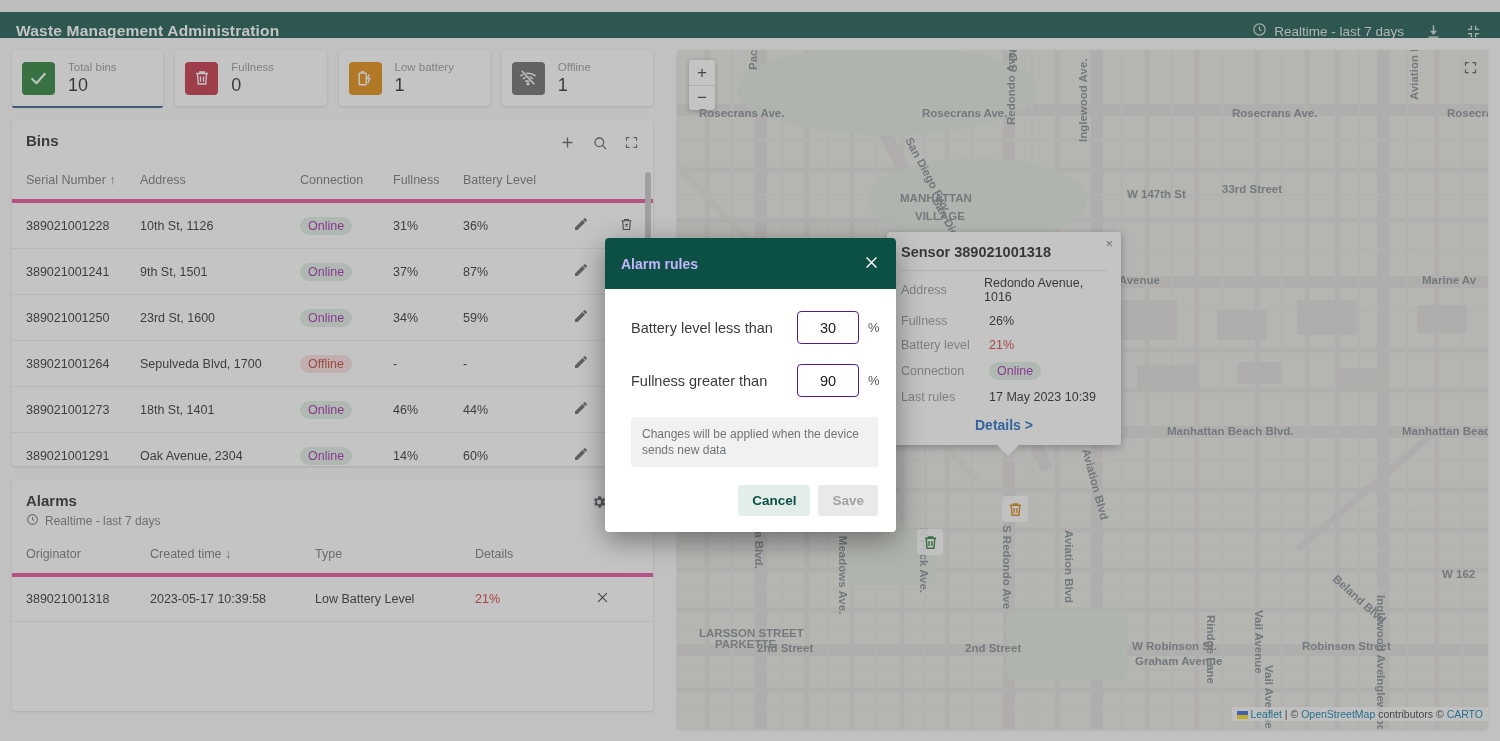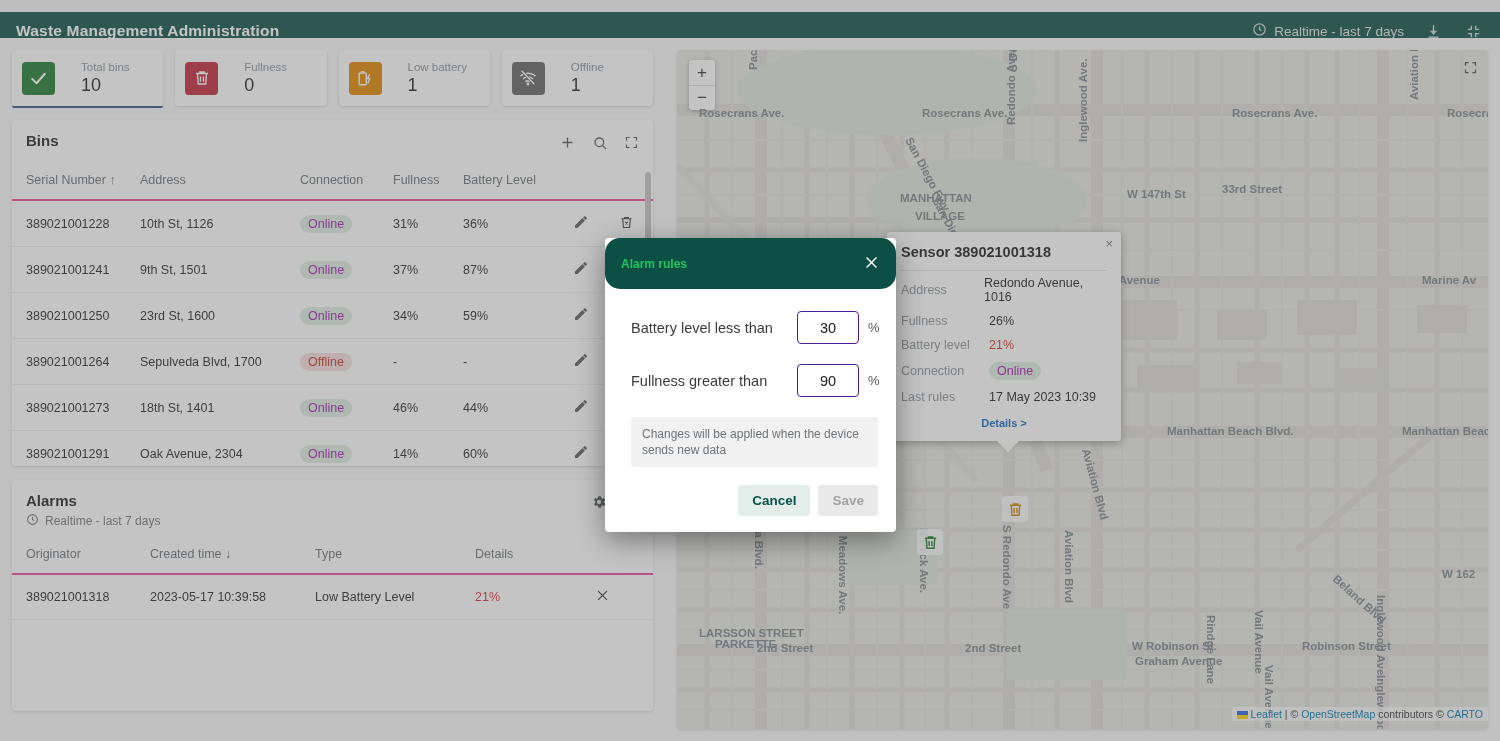--- a/index.html
+++ b/index.html
@@ -23,21 +23,21 @@
   .icon-btn { width: 22px; height: 22px; display: flex; align-items: center; justify-content: center; cursor: pointer; }
 
   
   .left {
     position: absolute; left: 0; top: 38px; width: 665px; height: 703px;
     background: #fafafa;
   }
   .cards { display: flex; gap: 12px; padding: 12px 12px 0 12px; }
   .card {
     flex: 1; background: #fff; border-radius: 4px; height: 56px;
-    display: flex; align-items: center; padding: 0 10px; gap: 26px;
+    display: flex; align-items: center; padding: 0 10px; gap: 13px;
     box-shadow: 0 1px 3px rgba(0,0,0,.14);
     position: relative; cursor: pointer;
   }
   .card.selected::after {
     content: ""; position: absolute; left: 0; right: 0; bottom: -2px;
     height: 2px; background: #305680; border-radius: 0 0 2px 2px;
   }
   .card-icon {
     width: 33px; height: 33px; border-radius: 4px; flex: 0 0 33px;
     display: flex; align-items: center; justify-content: center; color: #fff;
@@ -54,21 +54,21 @@
   .panel-head {
     display: flex; align-items: flex-start; padding: 12px 14px 8px 14px;
   }
   .panel-title { font-size: 15px; color: #222; font-weight: bold; }
   .panel-sub { font-size: 12px; color: #777; display: flex; align-items: center; gap: 6px; margin-top: 4px; }
   .panel-actions { margin-left: auto; display: flex; align-items: center; gap: 16px; padding-top: 2px; }
 
   table { width: 100%; border-collapse: collapse; table-layout: fixed; }
   th {
     font-size: 12.5px; color: #6d7276; font-weight: normal; text-align: left;
-    padding: 10px 6px 12px 0; border-bottom: 2px solid #ec4899;
+    padding: 10px 6px 12px 0; border-bottom: 4px solid #ec4899;
   }
   td {
     font-size: 12.5px; color: #25272a; padding: 13px 6px 13px 0;
     border-bottom: 1px solid #eeeeee; vertical-align: middle;
   }
   tr.row { cursor: pointer; }
   .pad-l { padding-left: 14px; }
   .chip {
     display: inline-block; padding: 2px 8px; border-radius: 10px; font-size: 12.5px;
   }
@@ -123,32 +123,32 @@
     content: ""; position: absolute; left: 110px; bottom: -11px;
     border-left: 11px solid transparent; border-right: 11px solid transparent;
     border-top: 11px solid #fff;
   }
   .popup-close { position: absolute; right: 8px; top: 4px; font-size: 13px; color: #777; cursor: pointer; }
   .popup-title { font-size: 14.5px; font-weight: bold; color: #1b1b1b; padding-bottom: 10px; border-bottom: 1px solid #e6e6e6; }
   .popup-row { display: flex; font-size: 12.5px; padding: 5px 0; align-items: center; }
   .popup-key { width: 88px; color: #8d9398; }
   .popup-val { color: #1b1b1b; font-weight: normal; }
   .popup-val.red { color: #d0342c; }
-  .popup-details { color: #1565c0; font-size: 11px; font-weight: bold; text-align: center; margin-top: 8px; cursor: pointer; }
+  .popup-details { color: #1565c0; font-size: 14px; font-weight: bold; text-align: center; margin-top: 8px; cursor: pointer; }
 
   
   .dim { position: absolute; inset: 0; background: rgba(100,100,100,.38); z-index: 40; }
   .modal {
     position: absolute; left: 605px; top: 238px; width: 291px;
     background: #fff; border-radius: 4px; box-shadow: 0 8px 28px rgba(0,0,0,.4);
     z-index: 50; overflow: hidden;
   }
   .modal-head {
-    background: #0c5045; color: #22c55e; height: 51px; display: flex; align-items: center;
-    padding: 0 16px; font-size: 12px; font-weight: bold; border-radius: 15px;
+    background: #0c5045; color: #c4b5fd; height: 51px; display: flex; align-items: center;
+    padding: 0 16px; font-size: 14px; font-weight: bold;
   }
   .modal-close { margin-left: auto; cursor: pointer; font-size: 19px; font-weight: normal; line-height: 1; }
   .modal-body { padding: 22px 18px 0 18px; margin-left: 8px; }
   .field-row { display: flex; align-items: center; margin-bottom: 20px; }
   .field-label { font-size: 14.5px; color: #3b3b3b; flex: 1; }
   .field-input {
     width: 62px; height: 33px; border: 1px solid #4c1d95; border-radius: 4px;
     text-align: center; font-size: 14.5px; color: #212121;
     font-family: "Liberation Sans", sans-serif; outline: none; background: #fff;
   }

